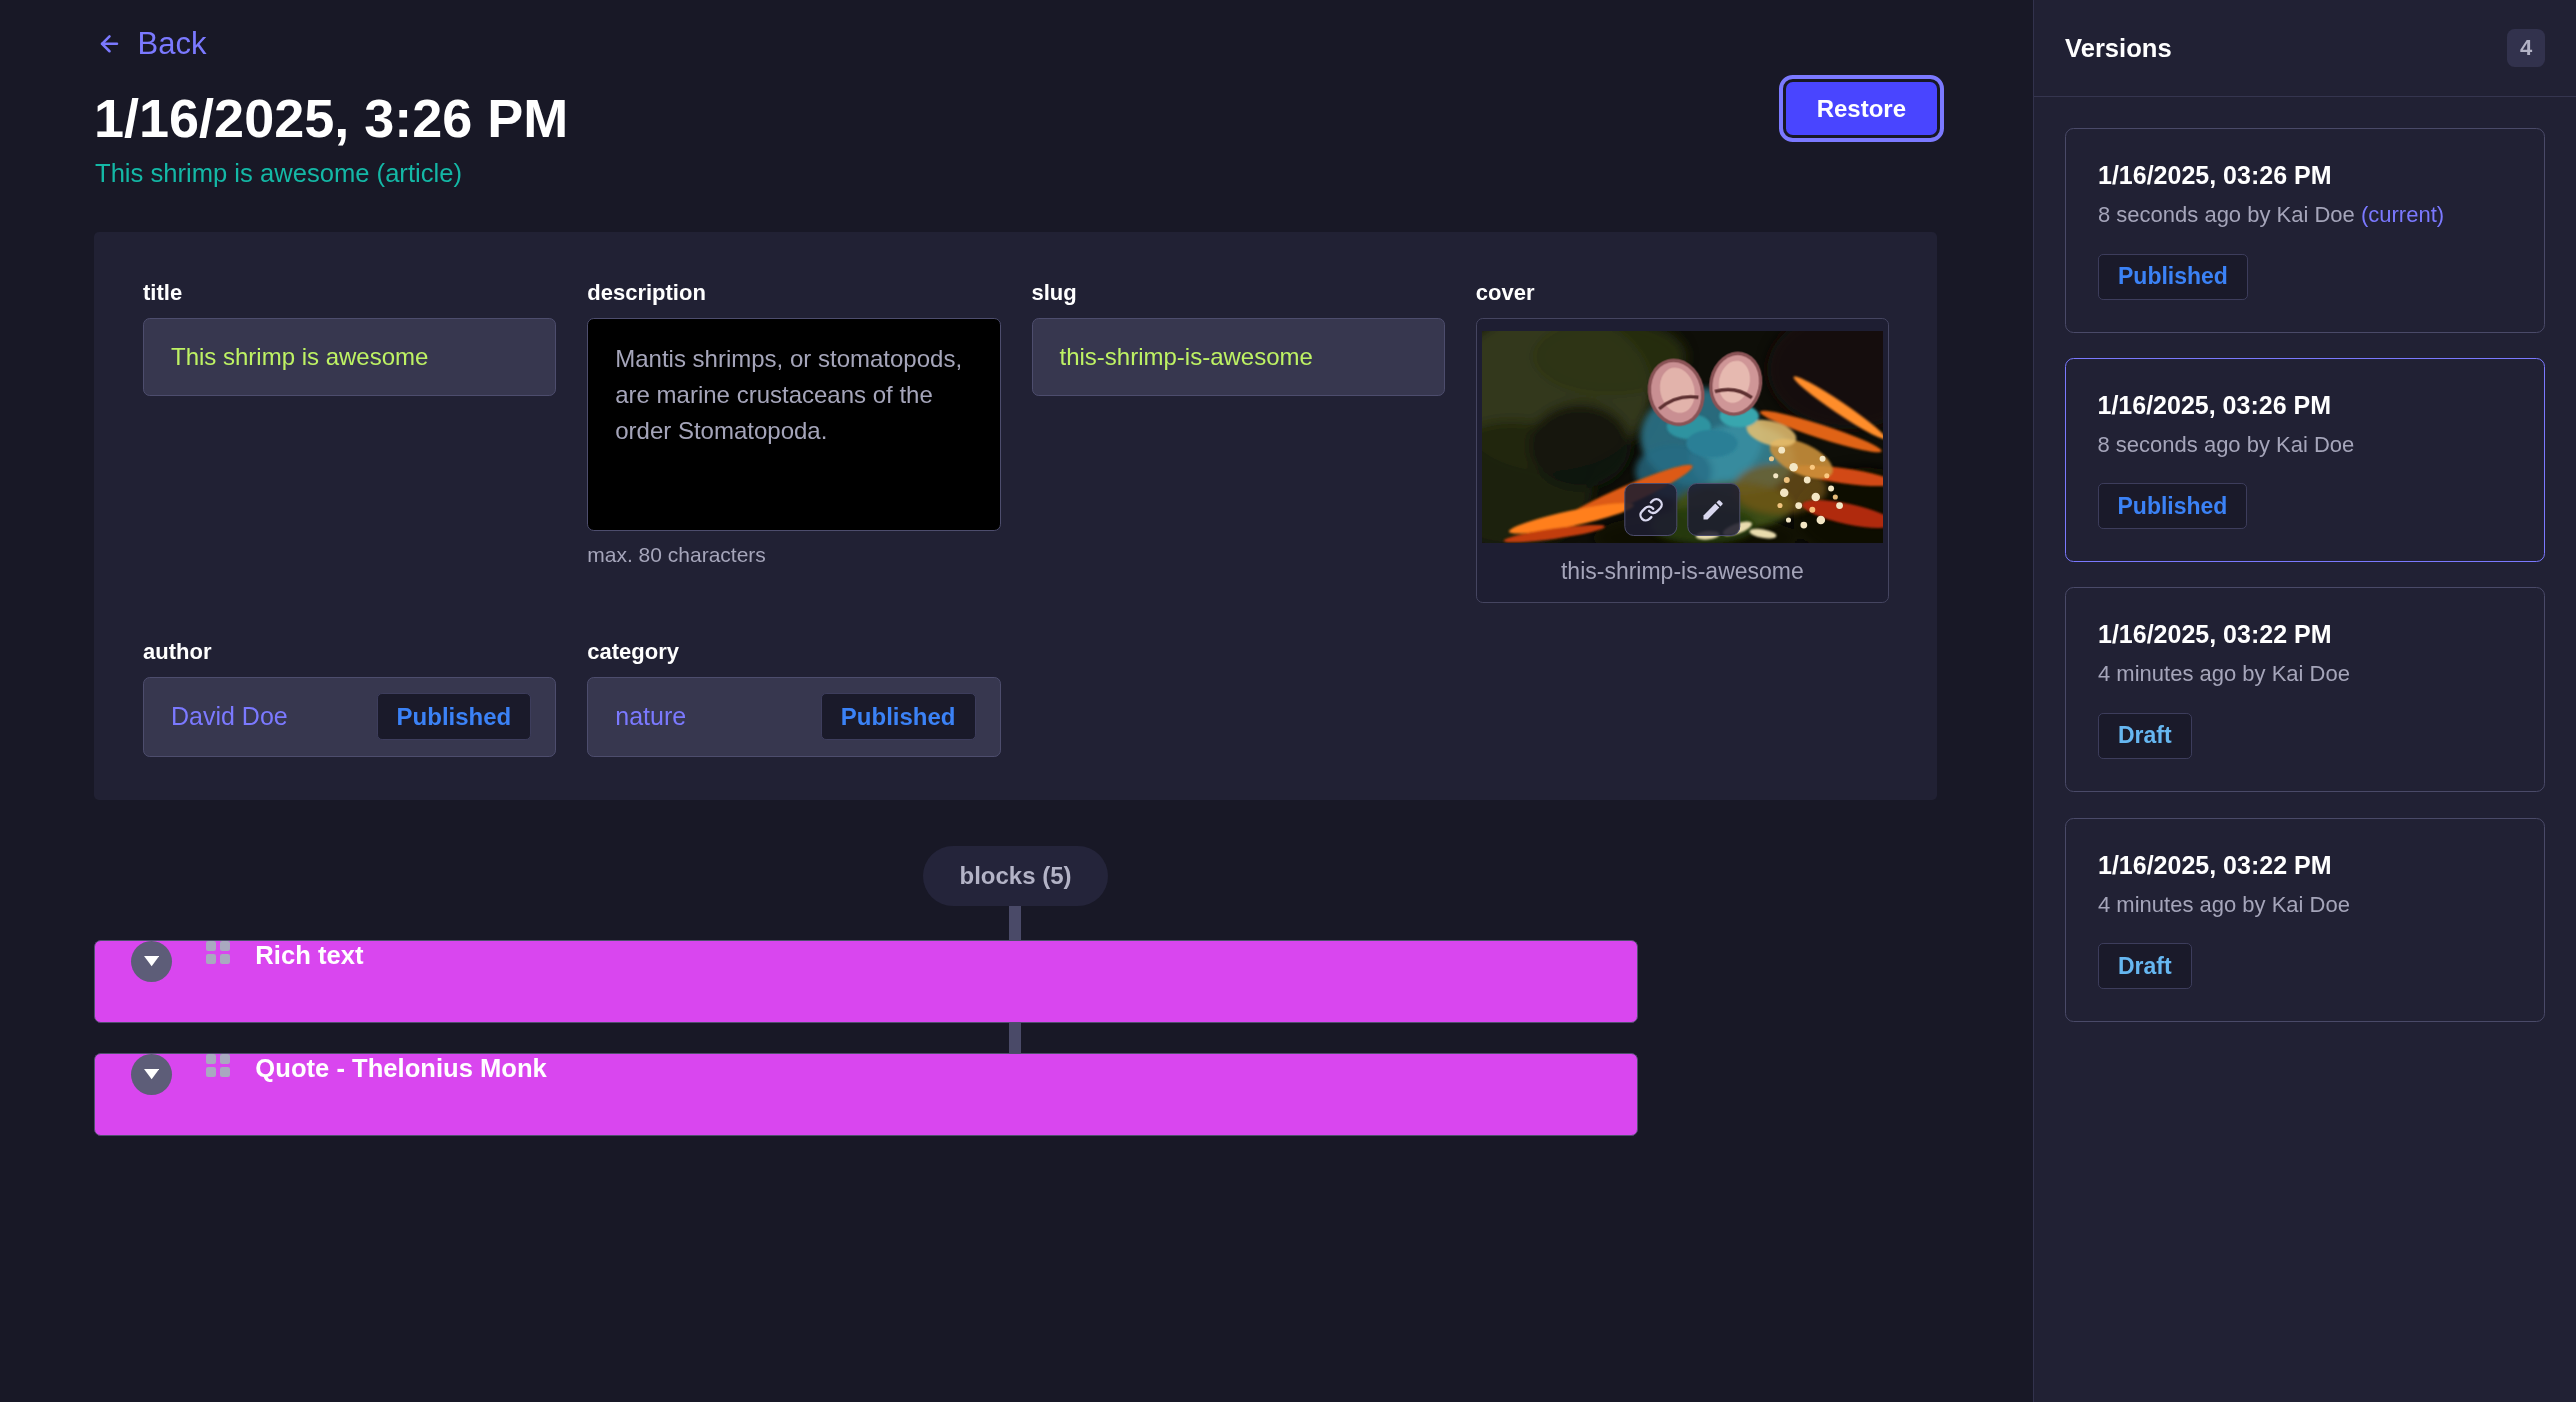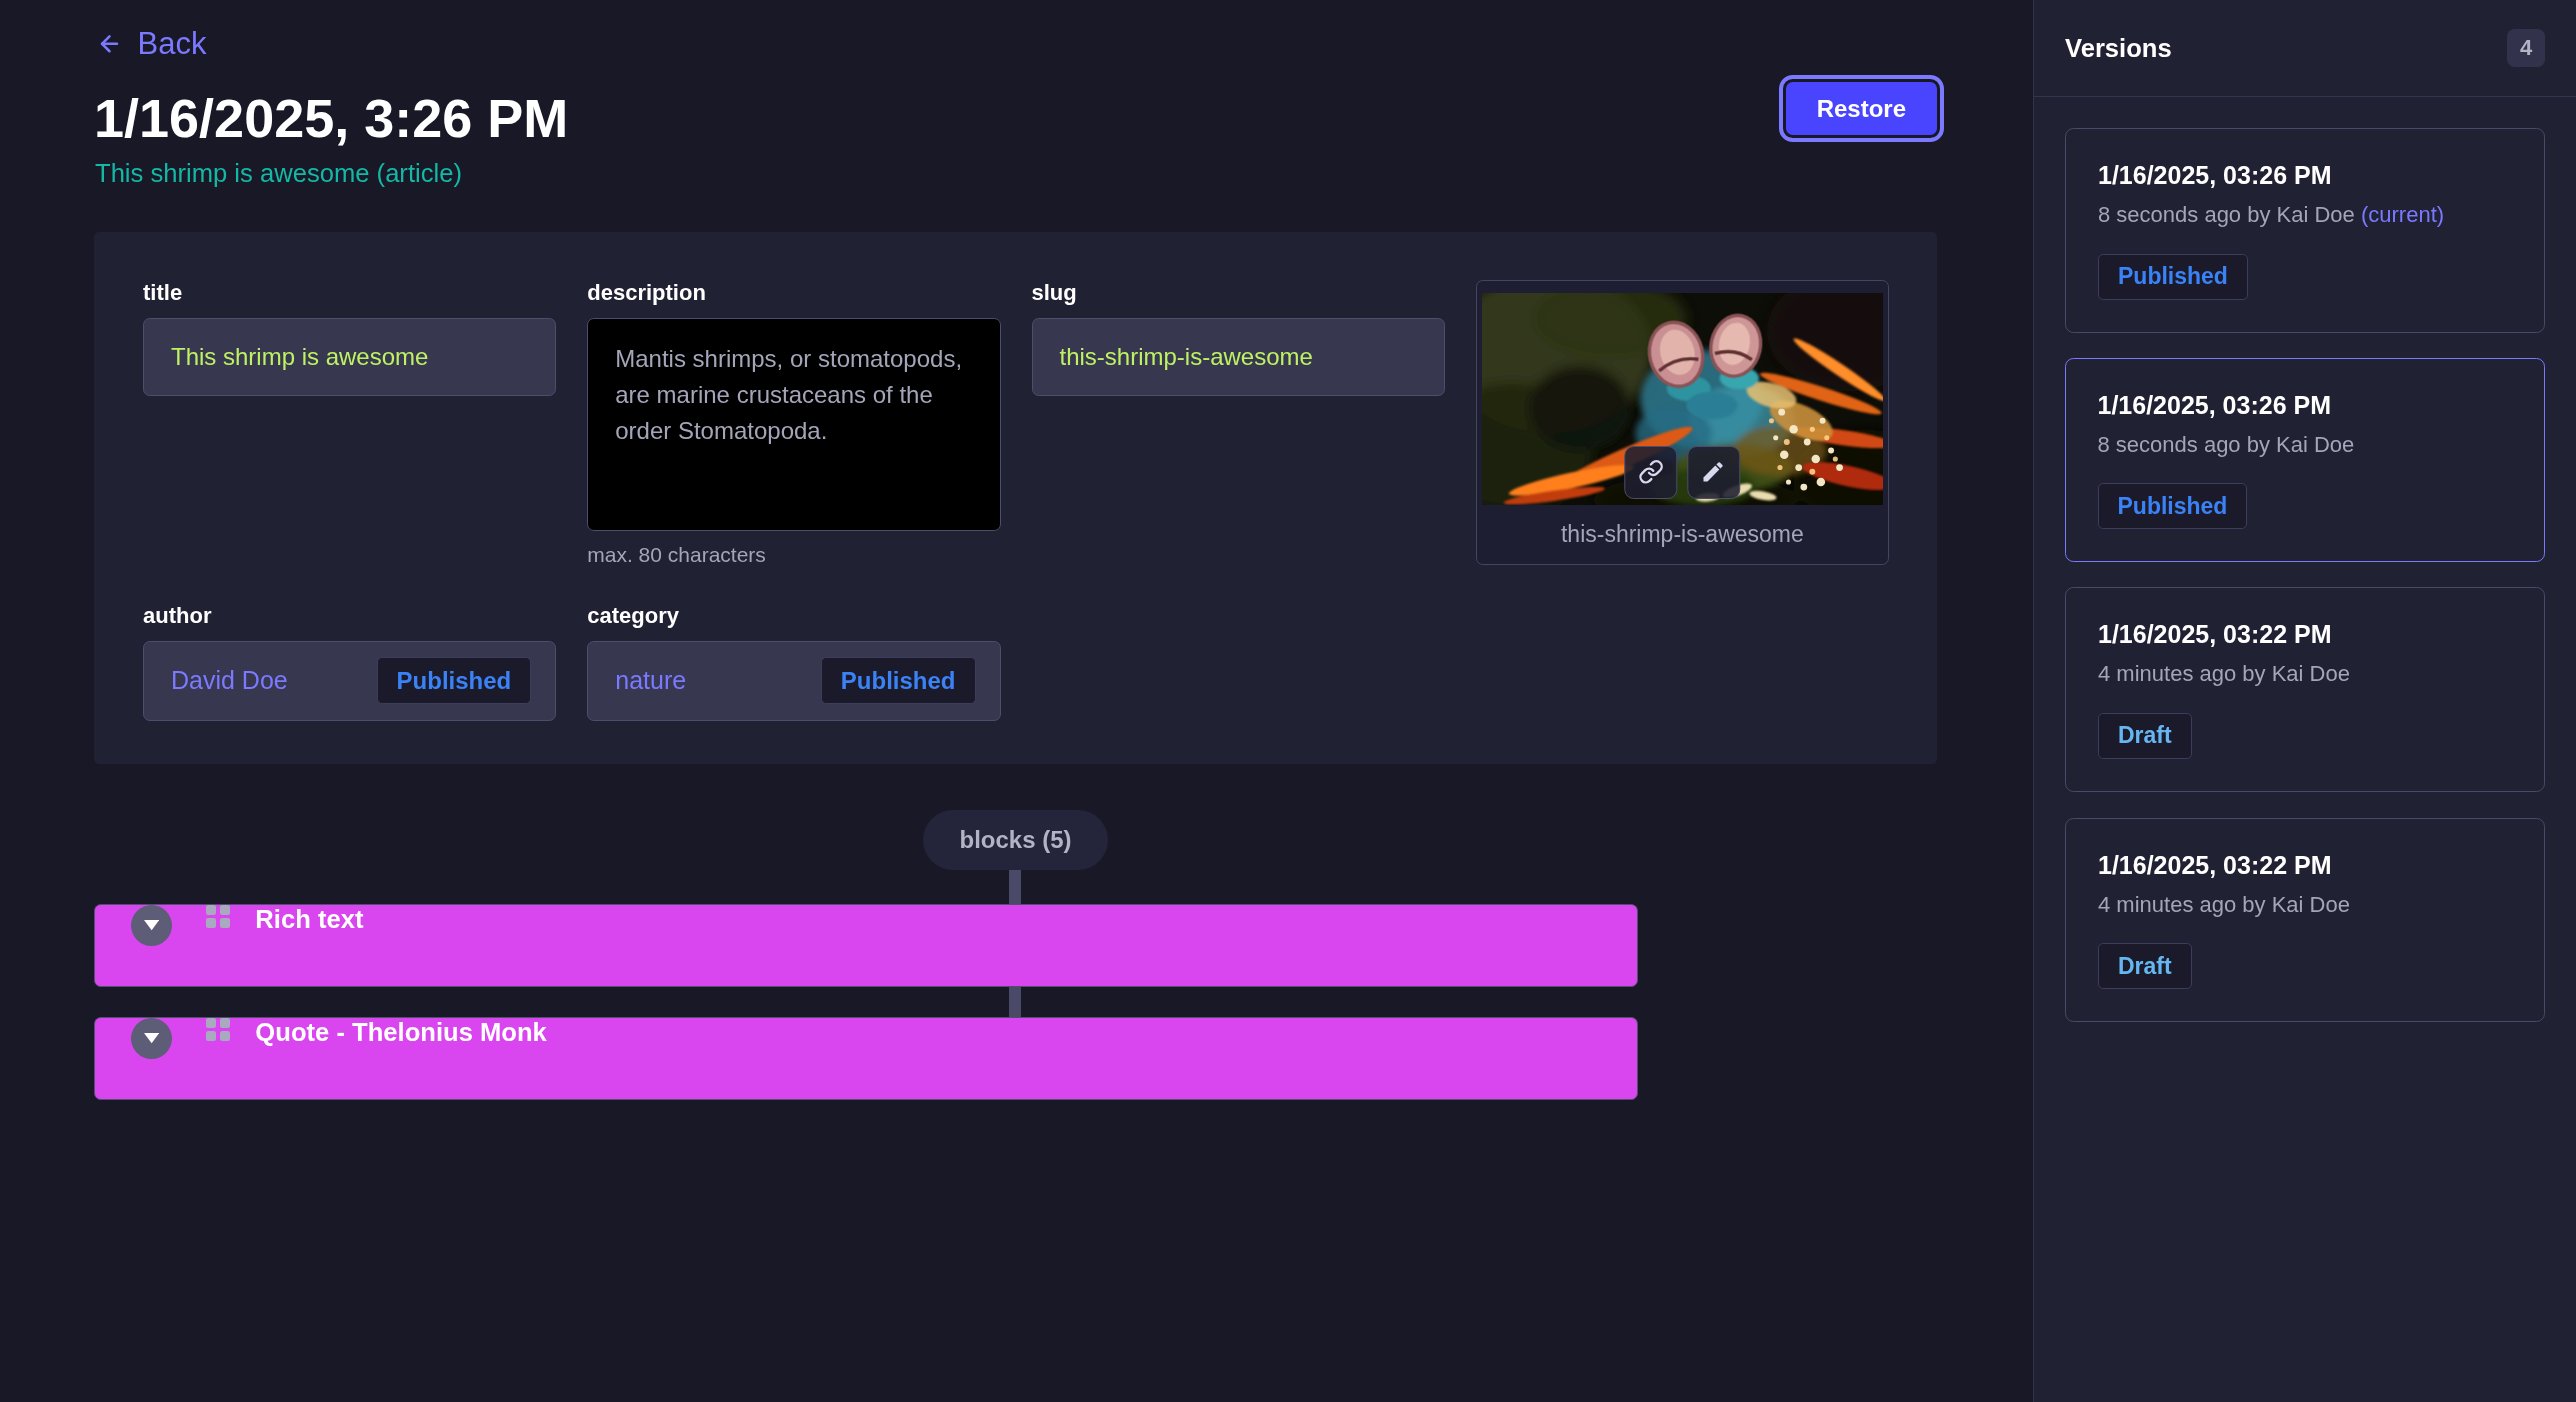--- a/index.html
+++ b/index.html
@@ -107,20 +107,21 @@
         <div class="textarea-box">Mantis shrimps, or stomatopods, are marine crustaceans of the order Stomatopoda.</div>
         <div class="hint">max. 80 characters</div>
       </div>
 
       <div class="field">
         <div class="flabel">slug</div>
         <div class="input-box">this-shrimp-is-awesome</div>
       </div>
 
       <div class="field">
+        <div class="flabel">cover</div>
         <div class="cover-box">
           <div class="photo-wrap">
             <svg class="photo" viewBox="0 0 471 249">
               <defs>
                 <filter id="b6" x="-50%" y="-50%" width="200%" height="200%">
                     <feGaussianBlur stdDeviation="7"></feGaussianBlur>
                   </filter>
                 <filter id="b3" x="-50%" y="-50%" width="200%" height="200%">
                     <feGaussianBlur stdDeviation="4"></feGaussianBlur>
                   </filter>

